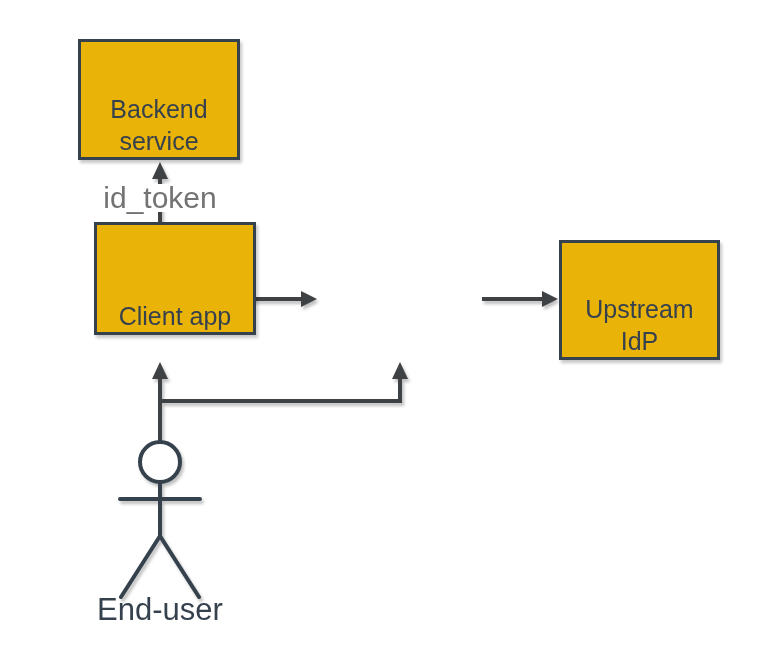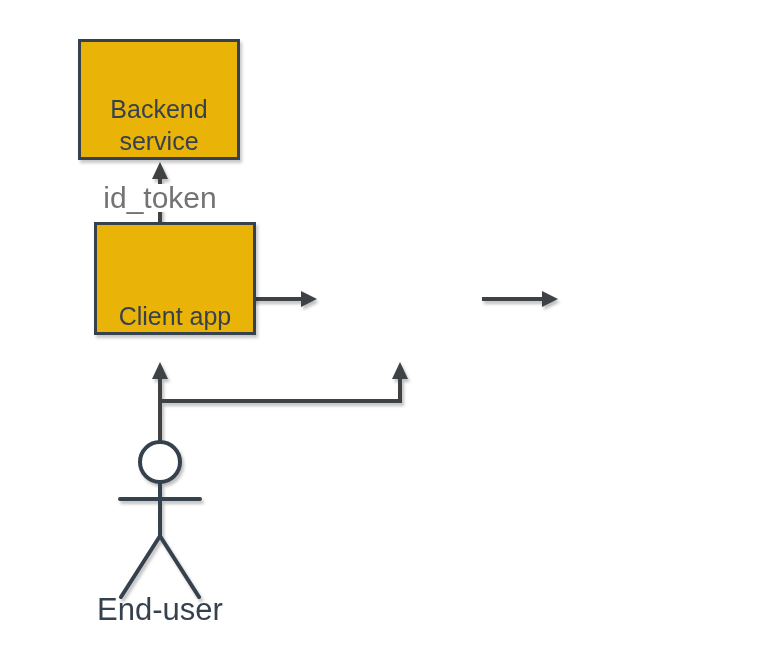--- a/index.html
+++ b/index.html
@@ -77,18 +77,22 @@
   <div class="node node-backend">
     <span>Backend
 service</span>
   </div>
 
   <div class="node node-client">
     <span>Client app</span>
   </div>
 
 
+  <div class="node node-upstream">
+    <span>Upstream
+IdP</span>
+  </div>
 
   <div class="edge-label">id_token</div>
 
   <div class="actor-label">End-user</div>
 
 </div>
 
 </body></html>

